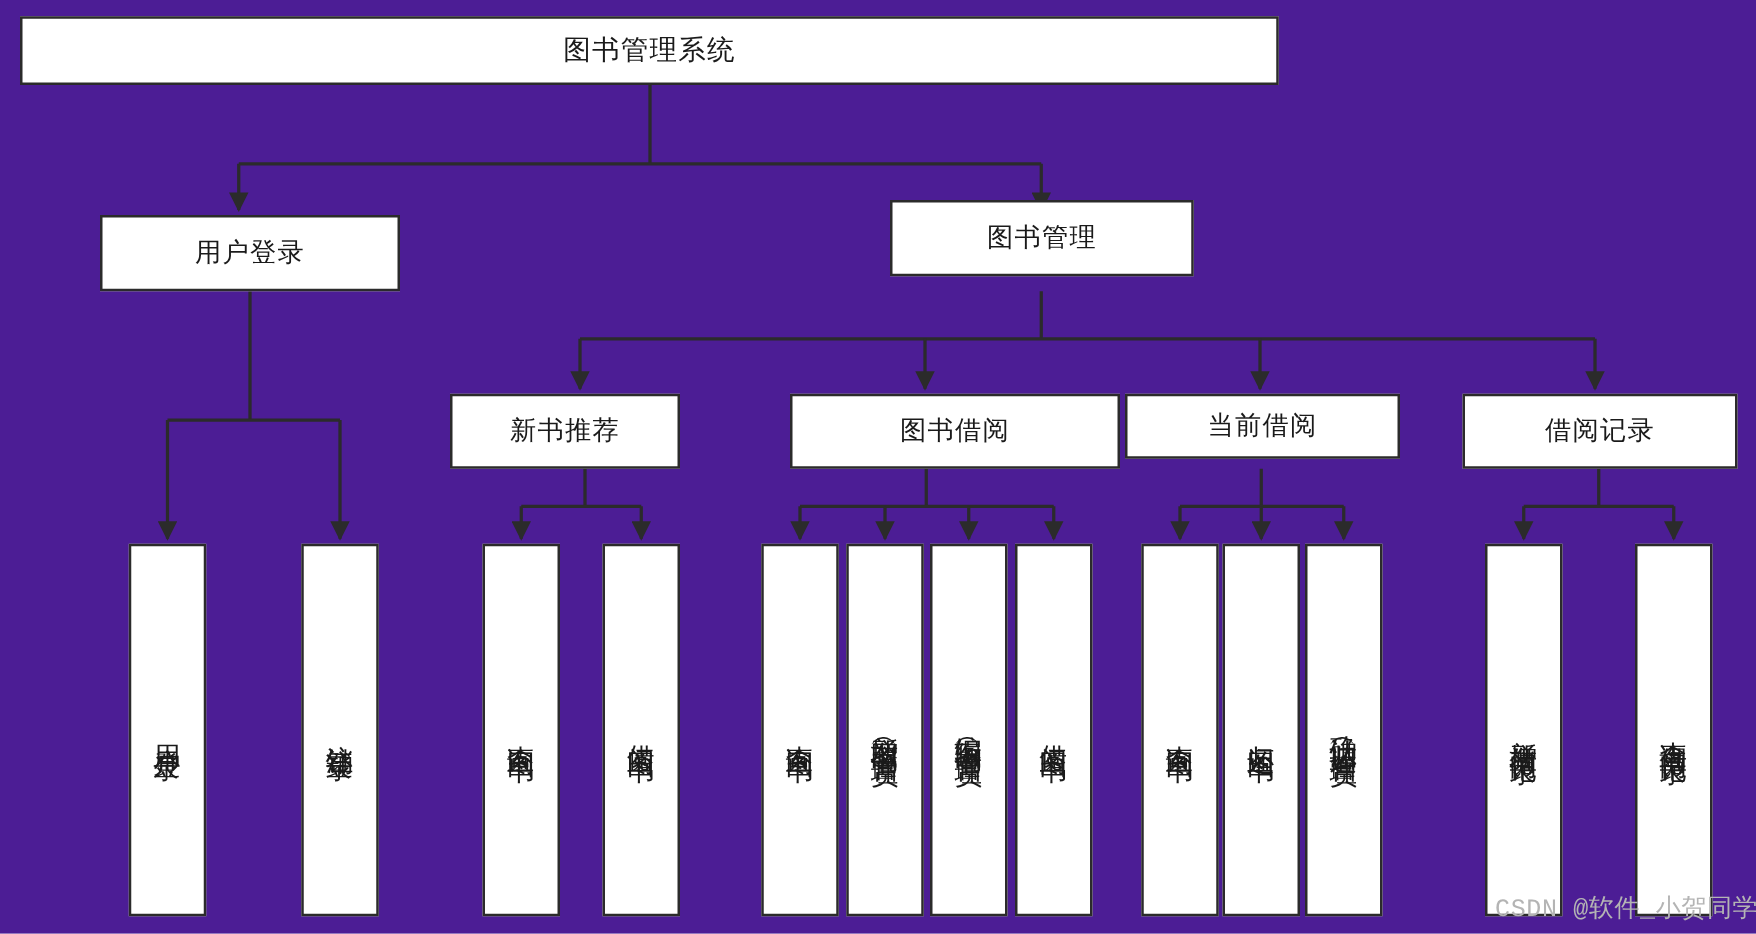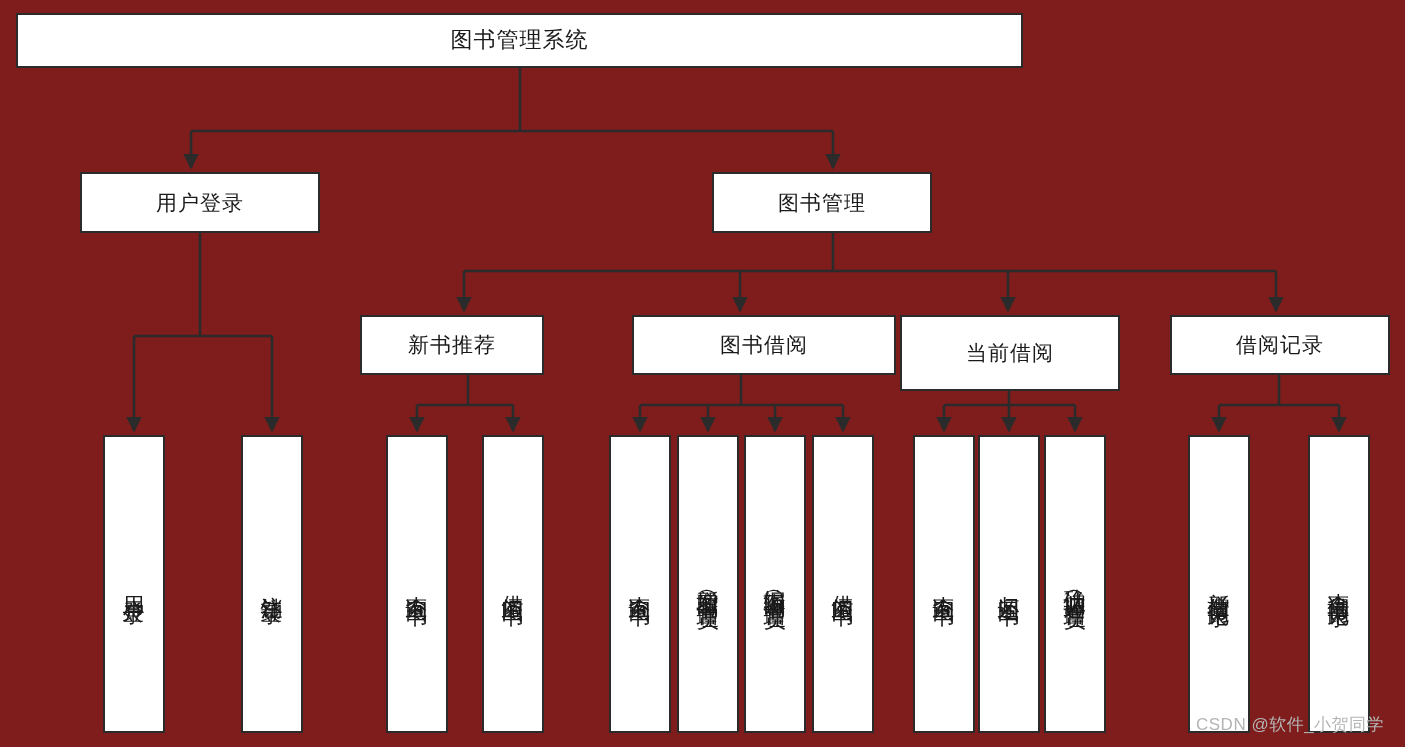--- a/index.html
+++ b/index.html
@@ -8,21 +8,21 @@
     padding: 0;
     background: #ffffff;
   }
   body {
     font-family: "Liberation Sans", "DejaVu Sans", sans-serif;
   }
   #diagram-root {
     position: relative;
     width: 1405px;
     height: 747px;
-    background: #7f1d1d;
+    background: #4c1d95;
     overflow: hidden;
   }
   #connector-layer {
     position: absolute;
     left: 0;
     top: 0;
     width: 1405px;
     height: 747px;
     pointer-events: none;
   }
@@ -55,24 +55,25 @@
     font-size: 22px;
     letter-spacing: 3px;
     line-height: 1.05;
     max-height: 100%;
   }
   .node.root .label { font-size: 22px; }
   .watermark {
     position: absolute;
     left: 1196px;
     top: 713px;
-    font-size: 17px;
+    font-size: 20px;
     color: #b4b4b4;
     white-space: nowrap;
     letter-spacing: 0.5px;
+    font-family: Liberation Mono, monospace;
   }
 </style>
 </head>
 <body>
 
 <div id="diagram-root">
 
   <svg id="connector-layer" viewBox="0 0 1405 747" width="1405" height="747" xmlns="http://www.w3.org/2000/svg">
     <defs>
       <marker id="arrowhead" viewBox="0 0 10 10" refX="9" refY="5" markerWidth="6" markerHeight="6" orient="auto-start-reverse">
@@ -123,31 +124,31 @@
     </g>
   </svg>
 
   <div class="node horizontal root" style="left:16px; top:13px; width:1007px; height:55px;">
     <span class="label">图书管理系统</span>
   </div>
 
   <div class="node horizontal" style="left:80px; top:172px; width:240px; height:61px;">
     <span class="label">用户登录</span>
   </div>
-  <div class="node horizontal" style="left:712px; top:172px; width:220px; height:61px;">
+  <div class="node horizontal" style="left:712px; top:160px; width:243px; height:61px;">
     <span class="label">图书管理</span>
   </div>
 
   <div class="node horizontal" style="left:360px; top:315px; width:184px; height:60px;">
     <span class="label">新书推荐</span>
   </div>
   <div class="node horizontal" style="left:632px; top:315px; width:264px; height:60px;">
     <span class="label">图书借阅</span>
   </div>
-  <div class="node horizontal" style="left:900px; top:315px; width:220px; height:76px;justify-content:center;">
+  <div class="node horizontal" style="left:900px; top:315px; width:220px; height:52px;justify-content:center;">
     <span class="label">当前借阅</span>
   </div>
   <div class="node horizontal" style="left:1170px; top:315px; width:220px; height:60px;justify-content:center;">
     <span class="label">借阅记录</span>
   </div>
 
   <div class="node vertical" style="left:103px; top:435px; width:62px; height:298px;">
     <span class="label">用户登录</span>
   </div>
   <div class="node vertical" style="left:241px; top:435px; width:62px; height:298px;">

